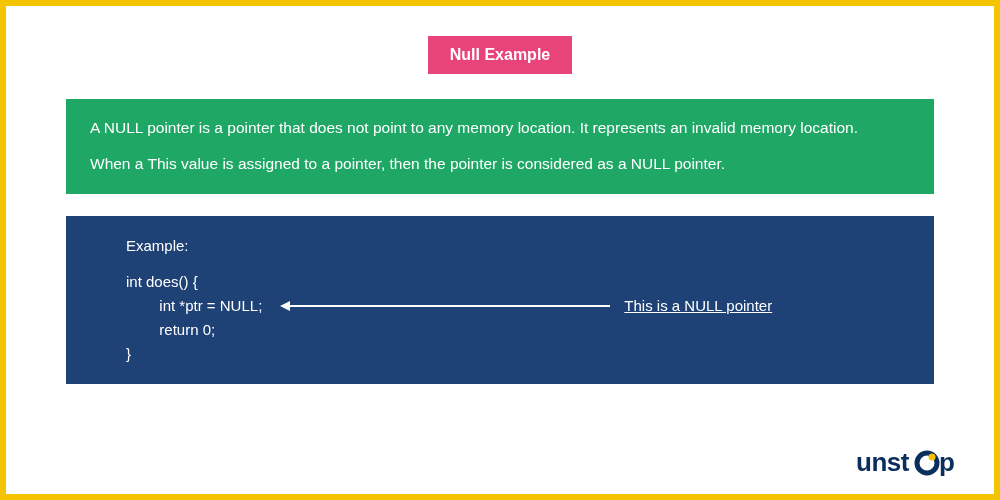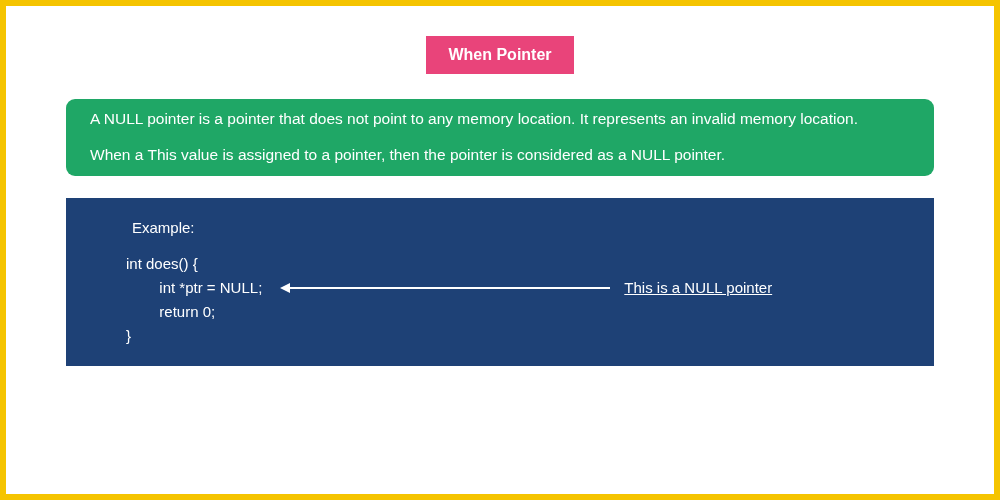--- a/index.html
+++ b/index.html
@@ -23,38 +23,37 @@
       font-weight: 600;
       font-size: 16px;
       padding: 10px 22px;
       display: block;
       width: fit-content;
       margin: 0 auto 25px auto;
     }
     .desc-box {
       background: #1fa766;
       color: #fff;
-      padding: 9px 24px;
+      padding: 18px 24px;
       font-size: 15.5px;
       line-height: 1.45;
       margin-bottom: 22px;
-      border-radius: 9px;
     }
     .desc-box p { margin-bottom: 14px; }
     .desc-box p:last-child { margin-bottom: 0; }
     .code-box {
       background: #1e4176;
       color: #fff;
       padding: 18px 24px 18px 60px;
       font-size: 15px;
       line-height: 1.6;
       position: relative;
       font-family: -apple-system, BlinkMacSystemFont, 'Segoe UI', Arial, sans-serif;
     }
-    .code-label { margin-bottom: 12px; margin-left: 6px; }
+    .code-label { margin-bottom: 12px; }
     .code-lines { white-space: pre; font-family: inherit; }
     .annotated-line {
       display: flex;
       align-items: center;
     }
     .code-text { white-space: pre; }
     .arrow-wrap {
       display: flex;
       align-items: center;
       margin-left: 18px;
@@ -86,21 +85,21 @@
       letter-spacing: -0.5px;
     }
     .logo-svg { display: block; }
   </style>
 </head>
 <body>
 
 <div class="frame">
 
   <div class="title-badge">
-    <span>When Pointer</span>
+    <span>Null Example</span>
   </div>
 
   <div class="desc-box">
     <p>A NULL pointer is a pointer that does not point to any memory location. It represents an invalid memory location.</p>
     <p>When a This value is assigned to a pointer, then the pointer is considered as a NULL pointer.</p>
   </div>
 
   <div class="code-box">
     <div class="code-label">Example:</div>
     <div class="code-lines">int does() {</div>
@@ -109,14 +108,22 @@
       <span class="arrow-wrap">
         <span class="arrow-head"></span>
         <span class="arrow-line"></span>
       </span>
       <span class="annotation">This is a NULL pointer</span>
     </div>
     <div class="code-lines">        return 0;</div>
     <div class="code-lines">}</div>
   </div>
 
+  <div class="logo">
+    <svg class="logo-svg" width="110" height="34" viewBox="0 0 110 34">
+      <text x="0" y="25" font-family="Arial, sans-serif" font-size="26" font-weight="700" fill="#0a2f5c">unst</text>
+      <circle cx="71" cy="17" r="10" fill="none" stroke="#0a2f5c" stroke-width="5"></circle>
+      <circle cx="76" cy="11" r="3.5" fill="#f5c400"></circle>
+      <text x="83" y="25" font-family="Arial, sans-serif" font-size="26" font-weight="700" fill="#0a2f5c">p</text>
+    </svg>
+  </div>
 
 </div>
 
 </body></html>

